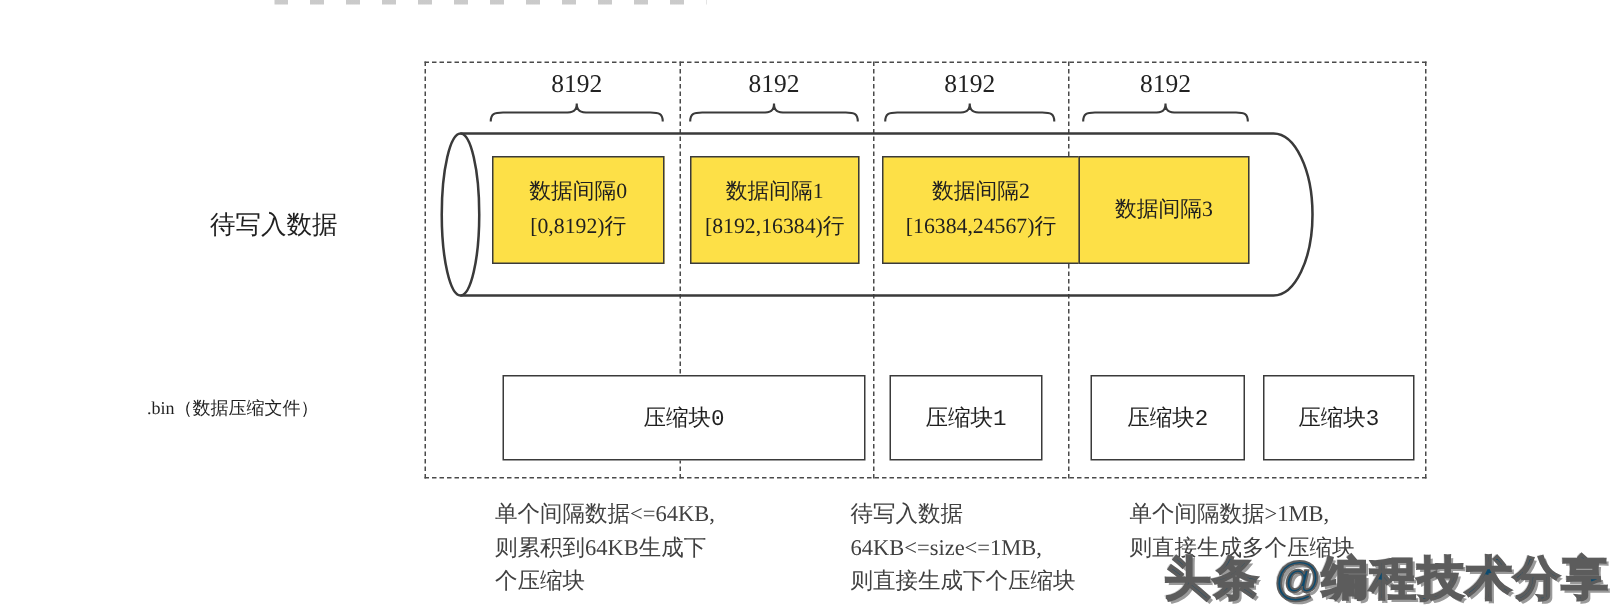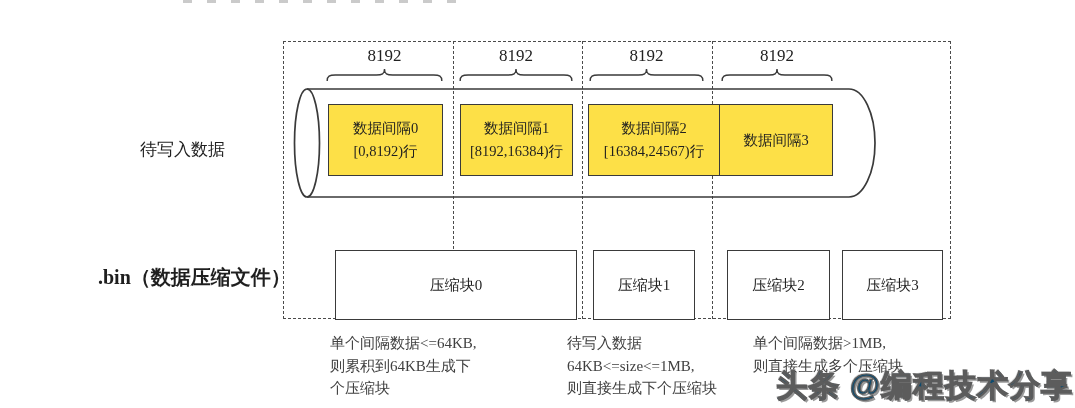--- a/index.html
+++ b/index.html
@@ -25,28 +25,28 @@
     font-size:17px;color:#222;
   }
   .brace{position:absolute;top:68px;height:14px;}
   .ibox{
     position:absolute;top:104px;height:72px;background:#fde047;
     border:1.5px solid #3a3a3a;box-sizing:border-box;
     display:flex;flex-direction:column;align-items:center;justify-content:center;
     font-size:14.5px;line-height:23px;text-align:center;white-space:nowrap;
   }
   .cblock{
-    position:absolute;top:250px;height:70px;background:#fff;
+    position:absolute;top:250px;height:57px;background:#fff;
     border:1.5px solid #3a3a3a;box-sizing:border-box;
     display:flex;align-items:center;justify-content:center;
-    font-size:15px;white-space:nowrap;
+    font-size:15px;white-space:nowrap;font-family:Liberation Mono, monospace;
   }
   .row-label{position:absolute;white-space:nowrap;color:#1f1f1f;}
   .row-label.r1{left:140px;width:138px;top:138px;font-size:17px;}
-  .row-label.r2{left:98px;width:180px;top:264px;font-size:20px;font-weight:bold;}
+  .row-label.r2{left:98px;width:180px;top:264px;font-size:12px;}
   .anno{
     position:absolute;top:332px;font-size:15px;line-height:22.5px;
     color:#404040;white-space:nowrap;
   }
   .watermark{
     position:absolute;right:2px;bottom:1px;z-index:10;
     font-family:"Liberation Sans","DejaVu Sans",sans-serif;
     font-weight:bold;font-size:31px;letter-spacing:1px;white-space:nowrap;
     color:#0c4a6e;
     -webkit-text-stroke:1.2px #5c5c5c;

